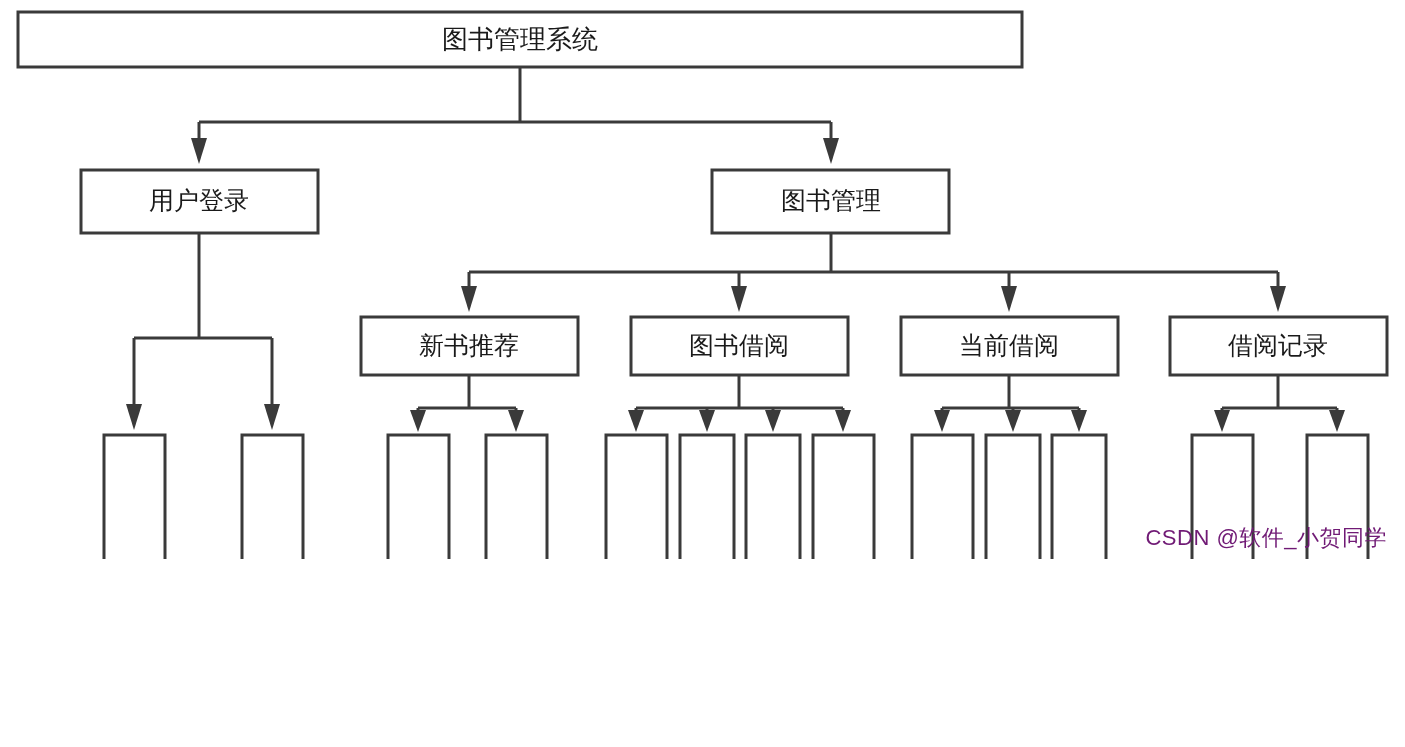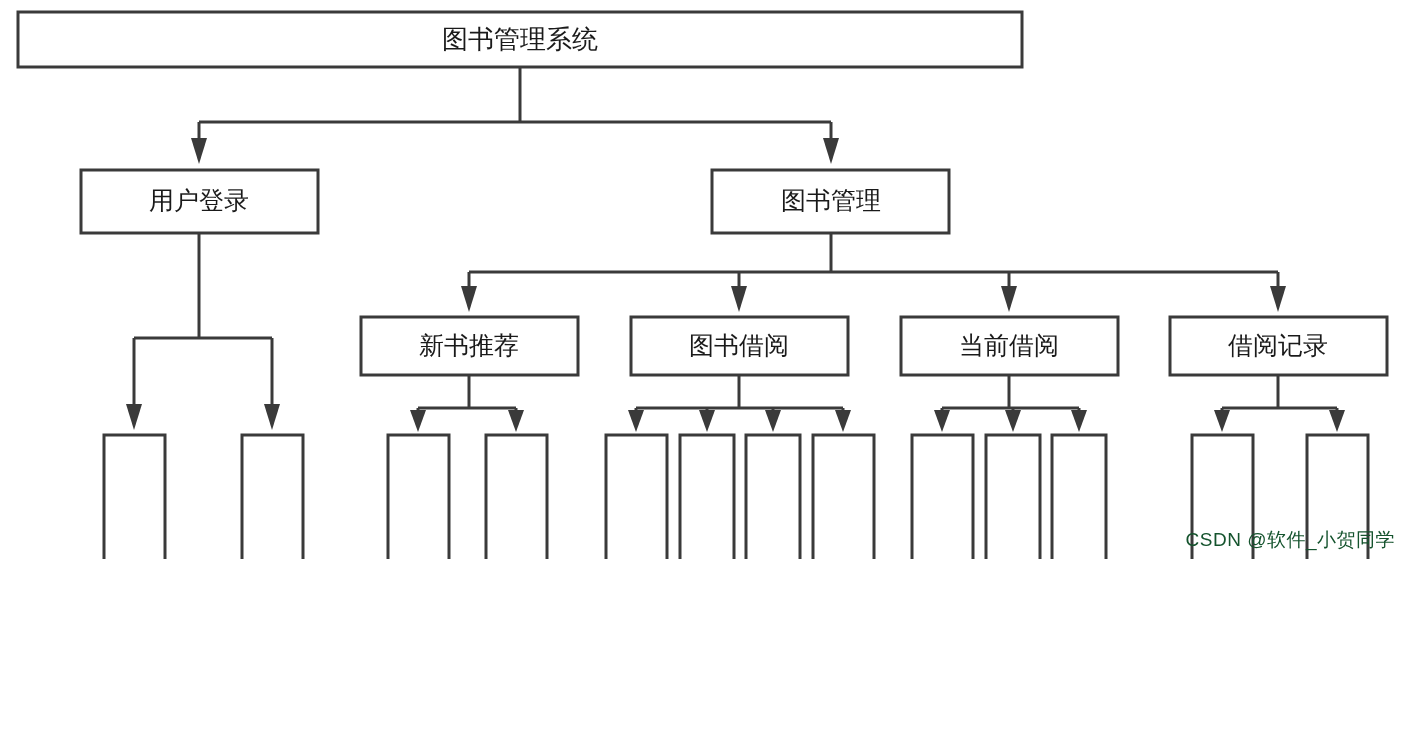--- a/index.html
+++ b/index.html
@@ -65,25 +65,25 @@
     letter-spacing: 2px;
     display: flex;
     align-items: center;
     justify-content: center;
     text-align: center;
     white-space: nowrap;
     pointer-events: none;
   }
   .watermark {
     position: absolute;
-    right: 10px;
+    right: 18px;
     bottom: 6px;
     font-family: "Liberation Sans", "DejaVu Sans", sans-serif;
-    font-size: 19px;
-    color: #14532d;
+    font-size: 22px;
+    color: #701a75;
     letter-spacing: 0.5px;
     user-select: none;
   }
 </style>
 </head>
 <body>
 
 <div id="diagram-root">
 
   <svg class="tree-canvas" viewBox="0 0 1405 747">

